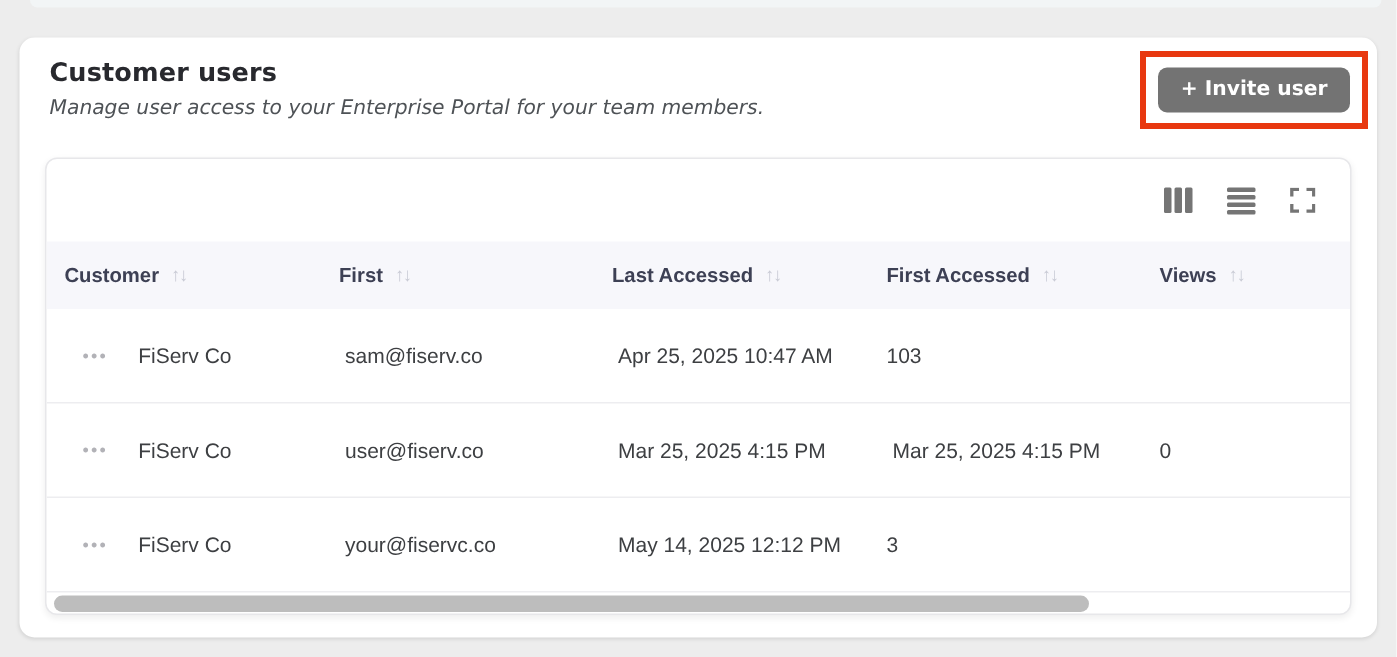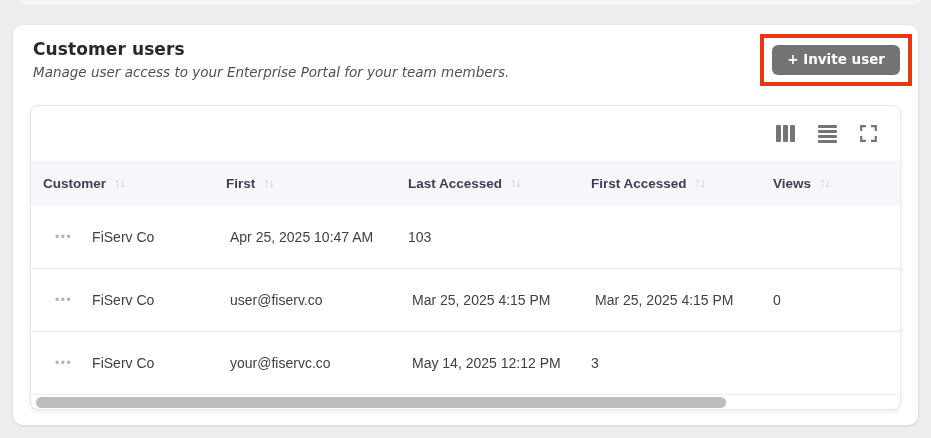--- a/index.html
+++ b/index.html
@@ -134,20 +134,21 @@
         <span>Views</span>
         <span class="sort">↑↓</span>
       </div>
     </div>
 
     <div class="row grid">
       <div class="cell-customer">
         <span class="dots">•••</span>
         <span>FiServ Co</span>
       </div>
+      <div>sam@fiserv.co</div>
       <div>Apr 25, 2025 10:47 AM</div>
       <div class="cell-views">103</div>
     </div>
 
     <div class="row grid">
       <div class="cell-customer">
         <span class="dots">•••</span>
         <span>FiServ Co</span>
       </div>
       <div>user@fiserv.co</div>

